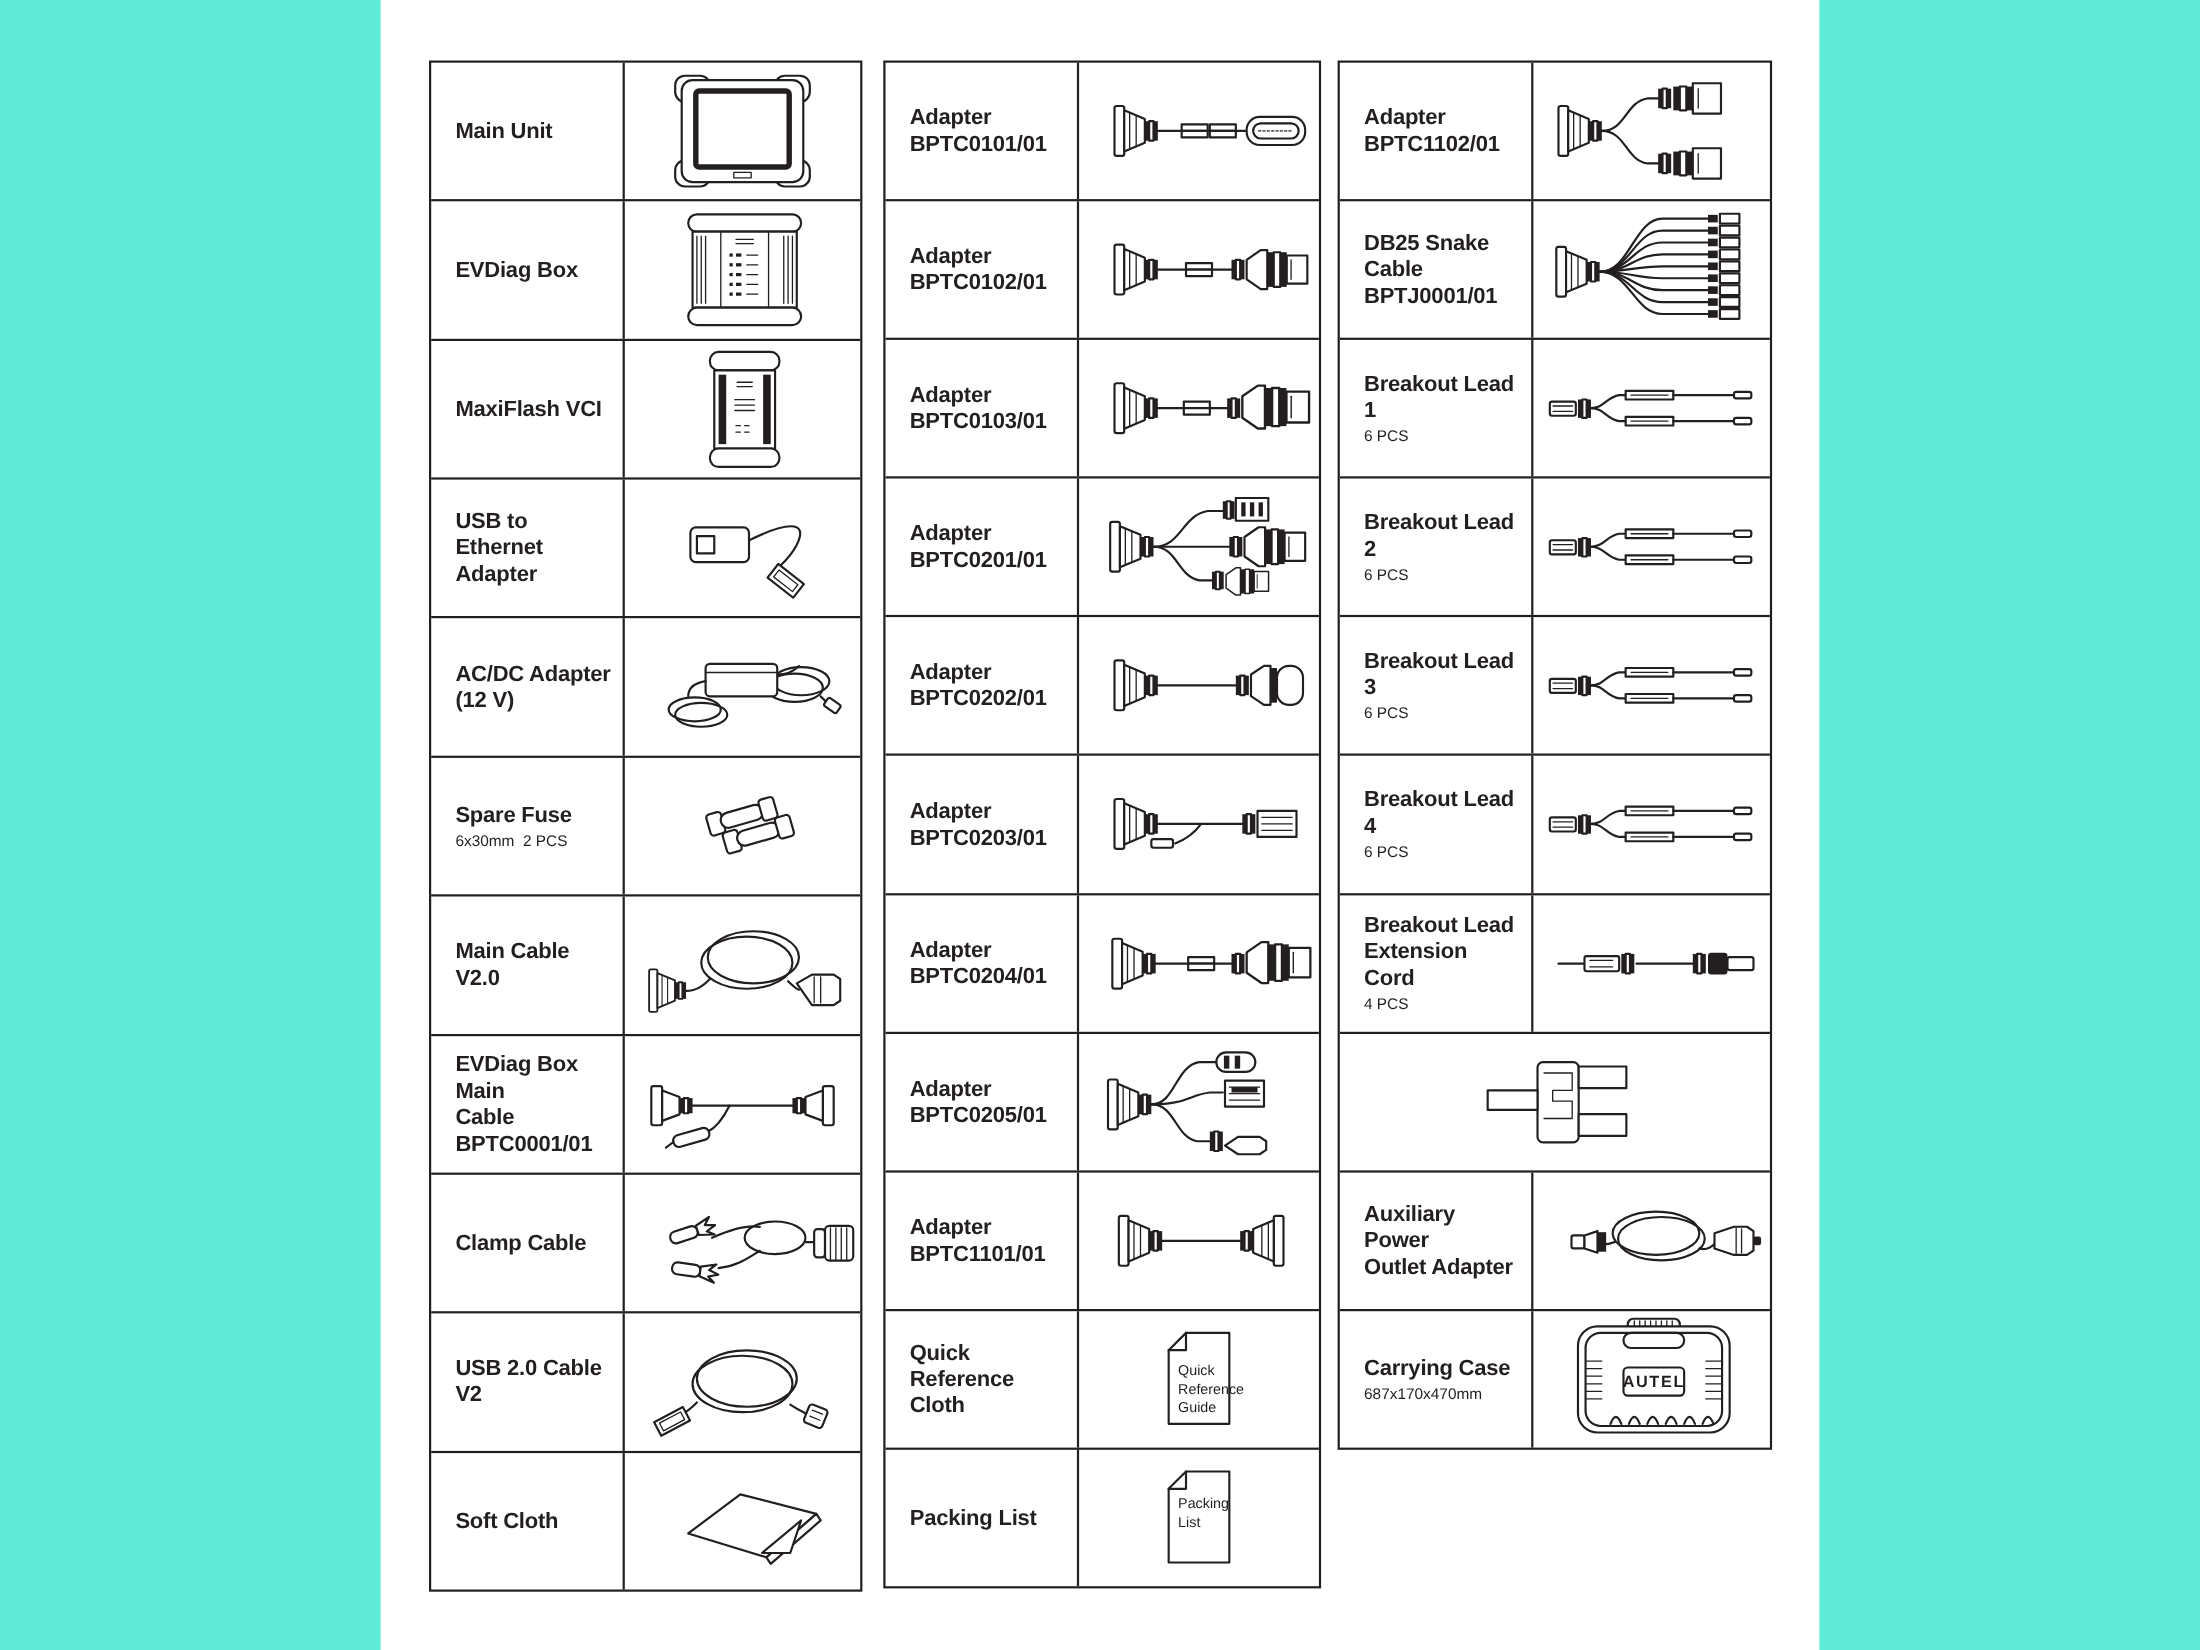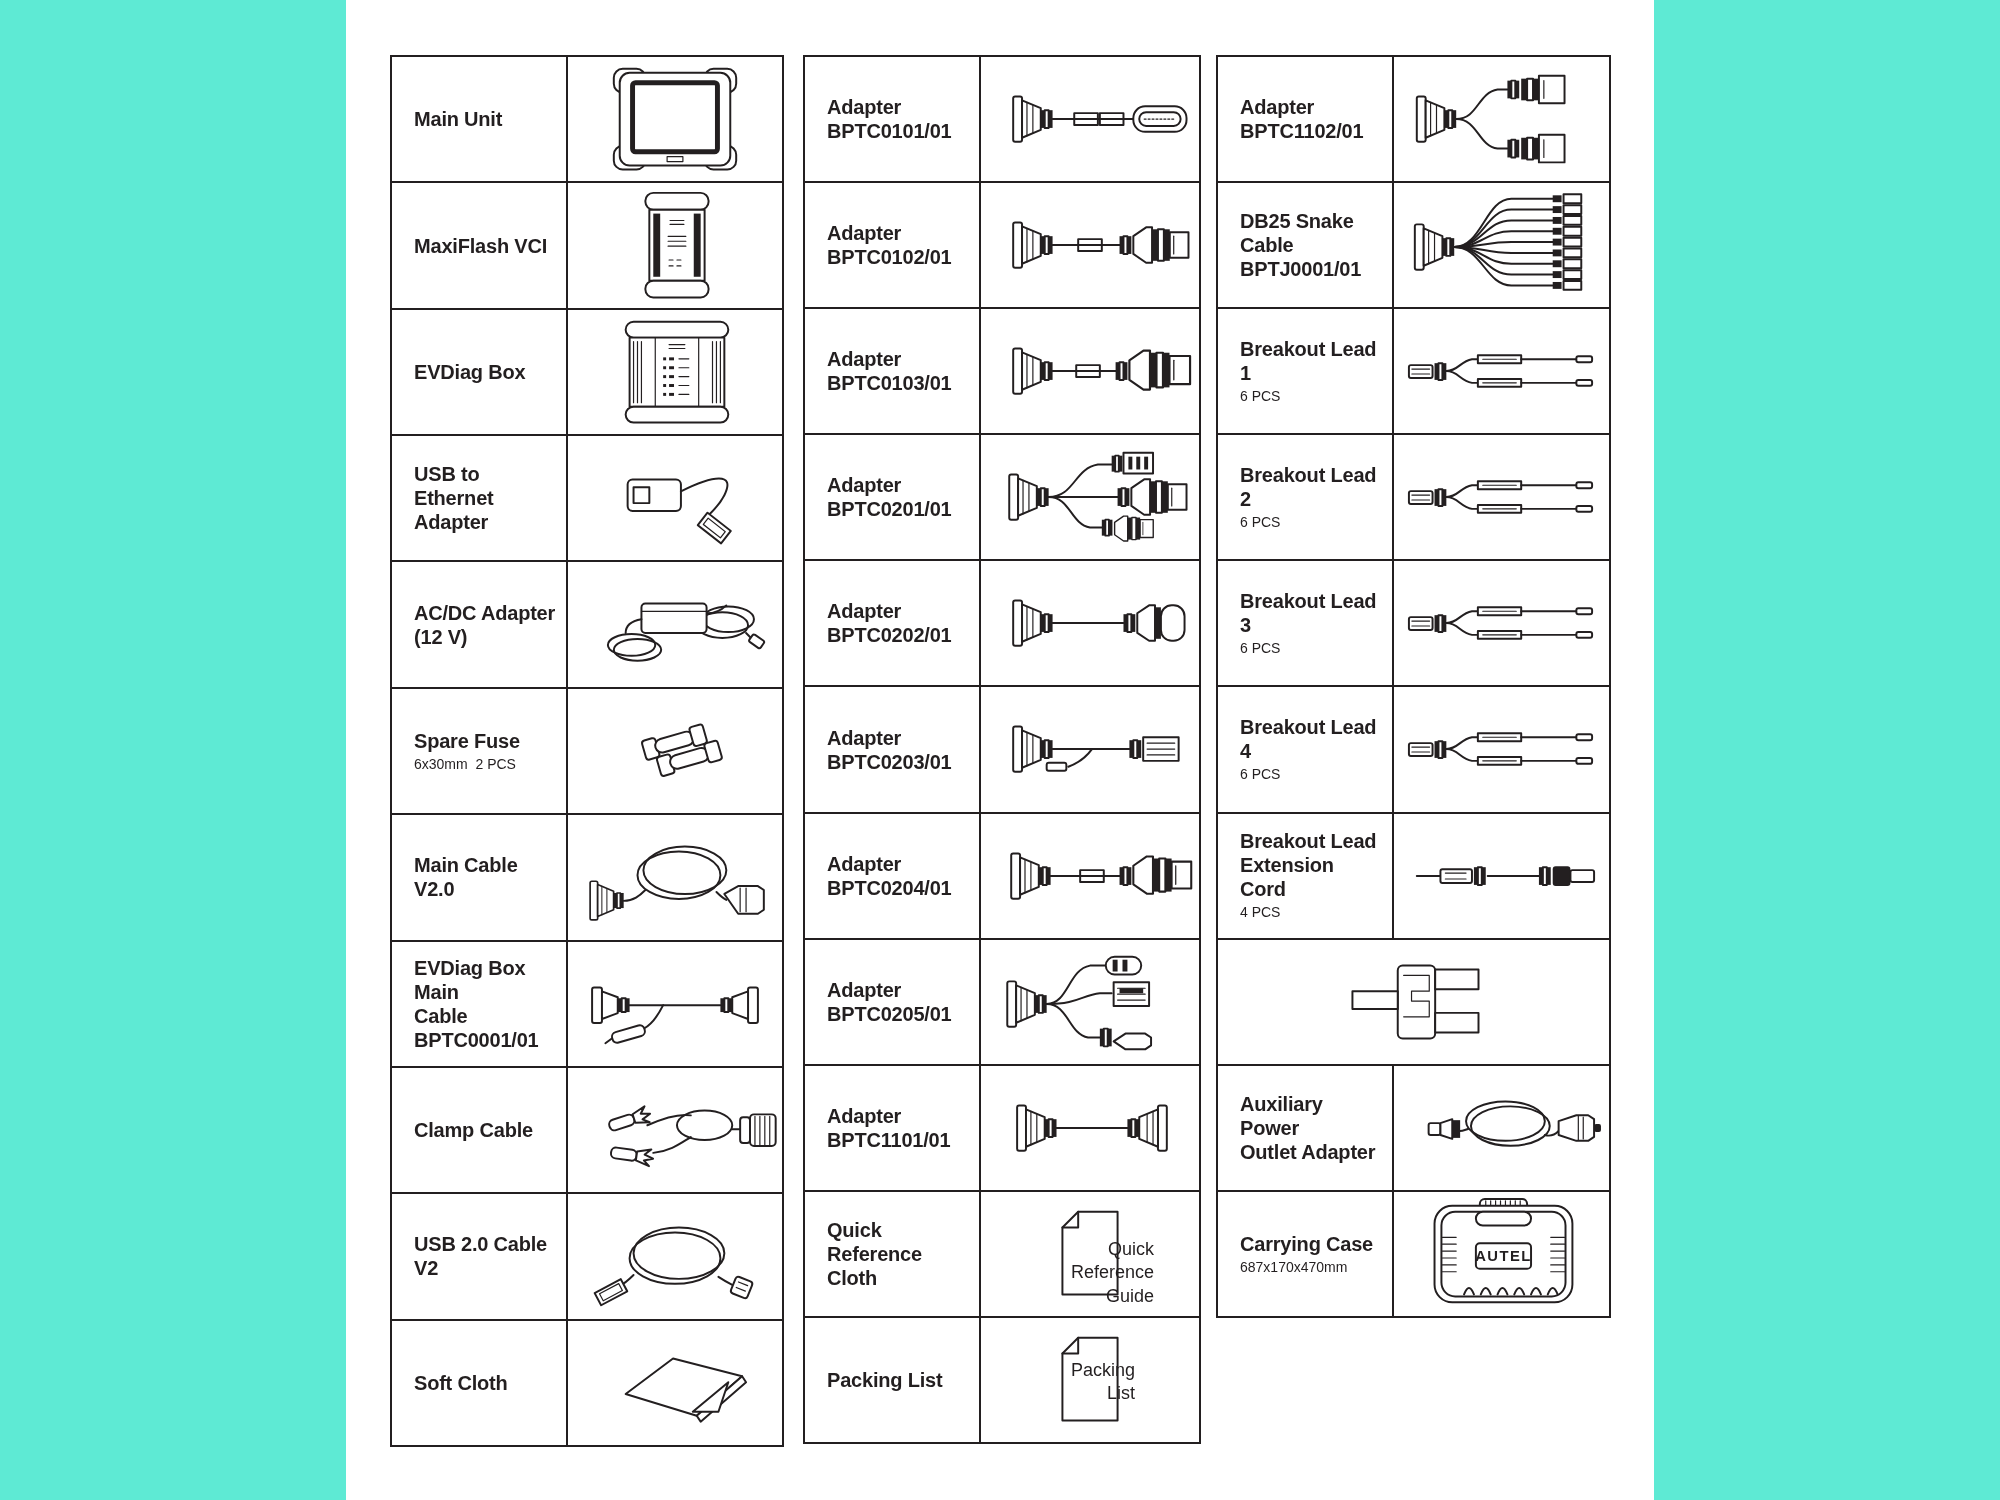--- a/index.html
+++ b/index.html
@@ -17,21 +17,21 @@
   .title{font-weight:bold;font-size:20px;line-height:1.2;white-space:pre-line;letter-spacing:-0.2px;}
   .sub{font-size:14px;line-height:1.25;white-space:pre-line;margin-top:3px;}
   .img{flex:1 1 auto;position:relative;}
   .icon{position:absolute;left:0;top:0;width:100%;height:100%;}
   .icon *:not(text){stroke:#231f20;stroke-width:2;fill:none;stroke-linejoin:round;stroke-linecap:round;}
   .icon .w{fill:#ffffff;}
   .icon .f{fill:#231f20;stroke:none;}
   .icon .t{stroke-width:1.2;}
   .icon .th{stroke-width:5;}
   .defs{position:absolute;width:0;height:0;overflow:hidden;}
-  .doc-text{position:absolute;font-size:18px;line-height:1.3;white-space:pre-line;color:#231f20;text-align:right;}
+  .doc-text{position:absolute;font-size:13px;line-height:1.3;white-space:pre-line;color:#231f20;}
   text.logo{font-family:"Liberation Sans",sans-serif;font-weight:bold;font-size:15px;
             letter-spacing:1.5px;fill:#231f20;stroke:none;}
 </style>
 </head>
 <body>
 
 <svg class="icon defs" aria-hidden="true">
   <defs>
     <g id="g-db">
       <rect class="w" x="0" y="6" width="9" height="46" rx="2"></rect>
@@ -117,38 +117,20 @@
       </div>
       <div class="img">
         <svg class="icon" viewBox="0 0 216 126" preserveAspectRatio="xMidYMid meet">
           <rect class="w" x="46" y="12" width="32" height="24" rx="9"></rect>
           <rect class="w" x="138" y="12" width="32" height="24" rx="9"></rect>
           <rect class="w" x="46" y="90" width="32" height="24" rx="9"></rect>
           <rect class="w" x="138" y="90" width="32" height="24" rx="9"></rect>
           <rect class="w" x="52" y="16" width="112" height="94" rx="10"></rect>
           <rect class="w th" x="65" y="26" width="86" height="70" rx="3"></rect>
           <rect class="t" x="100" y="101" width="16" height="5"></rect>
-        </svg>
-      </div>
-    </div>
-
-    <div class="row">
-      <div class="lbl">
-        <div class="title">MaxiFlash VCI</div>
-      </div>
-      <div class="img">
-        <svg class="icon" viewBox="0 0 216 126" preserveAspectRatio="xMidYMid meet">
-          <rect class="w" x="78" y="10" width="64" height="17" rx="8"></rect>
-          <rect class="w" x="82" y="27" width="56" height="72"></rect>
-          <rect class="f" x="86" y="31" width="7" height="64"></rect>
-          <rect class="f" x="127" y="31" width="7" height="64"></rect>
-          <path class="t" d="M103 38 H117 M103 42 H117"></path>
-          <path class="t" d="M101 54 H119 M101 59 H119 M101 64 H119"></path>
-          <path class="t" d="M102 78 H106 M110 78 H114 M102 84 H106 M110 84 H114"></path>
-          <rect class="w" x="78" y="99" width="64" height="17" rx="8"></rect>
         </svg>
       </div>
     </div>
 
     <div class="row">
       <div class="lbl">
         <div class="title">EVDiag Box</div>
       </div>
       <div class="img">
         <svg class="icon" viewBox="0 0 216 126" preserveAspectRatio="xMidYMid meet">
@@ -167,20 +149,38 @@
           <rect class="f" x="96" y="66" width="3" height="3"></rect>
             <rect class="f" x="102" y="66" width="5" height="3"></rect>
             <path class="t" d="M112 67.5 H122"></path>
           <rect class="f" x="96" y="75" width="3" height="3"></rect>
             <rect class="f" x="102" y="75" width="5" height="3"></rect>
             <path class="t" d="M112 76.5 H122"></path>
           <rect class="f" x="96" y="84" width="3" height="3"></rect>
             <rect class="f" x="102" y="84" width="5" height="3"></rect>
             <path class="t" d="M112 85.5 H122"></path>
           <rect class="w" x="58" y="98" width="104" height="16" rx="8"></rect>
+        </svg>
+      </div>
+    </div>
+
+    <div class="row">
+      <div class="lbl">
+        <div class="title">MaxiFlash VCI</div>
+      </div>
+      <div class="img">
+        <svg class="icon" viewBox="0 0 216 126" preserveAspectRatio="xMidYMid meet">
+          <rect class="w" x="78" y="10" width="64" height="17" rx="8"></rect>
+          <rect class="w" x="82" y="27" width="56" height="72"></rect>
+          <rect class="f" x="86" y="31" width="7" height="64"></rect>
+          <rect class="f" x="127" y="31" width="7" height="64"></rect>
+          <path class="t" d="M103 38 H117 M103 42 H117"></path>
+          <path class="t" d="M101 54 H119 M101 59 H119 M101 64 H119"></path>
+          <path class="t" d="M102 78 H106 M110 78 H114 M102 84 H106 M110 84 H114"></path>
+          <rect class="w" x="78" y="99" width="64" height="17" rx="8"></rect>
         </svg>
       </div>
     </div>
 
     <div class="row">
       <div class="lbl">
         <div class="title">USB to Ethernet
 Adapter</div>
       </div>
       <div class="img">

